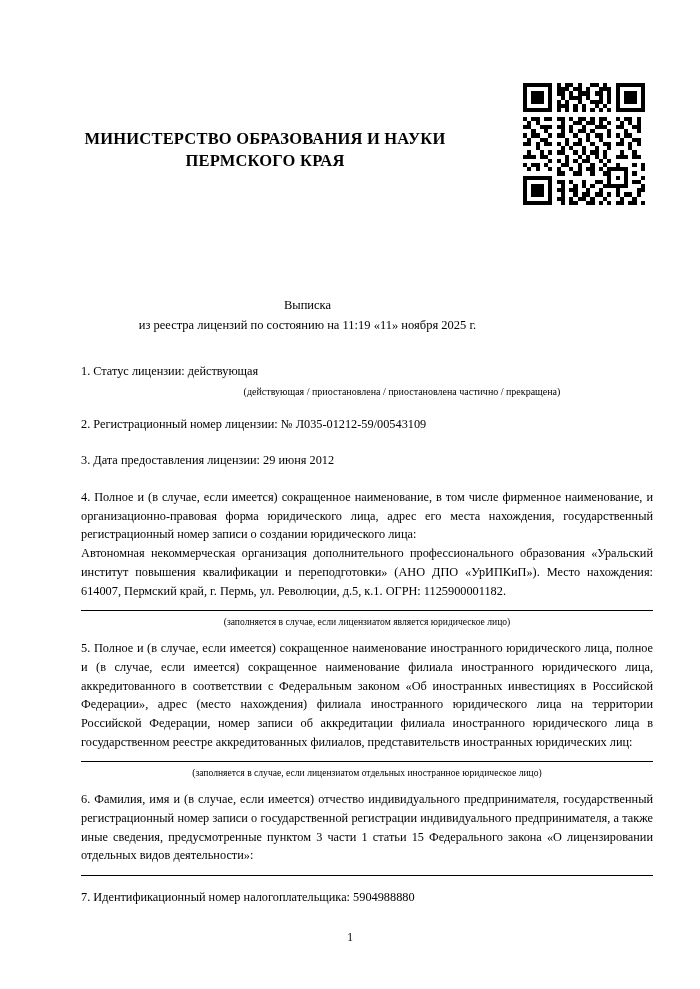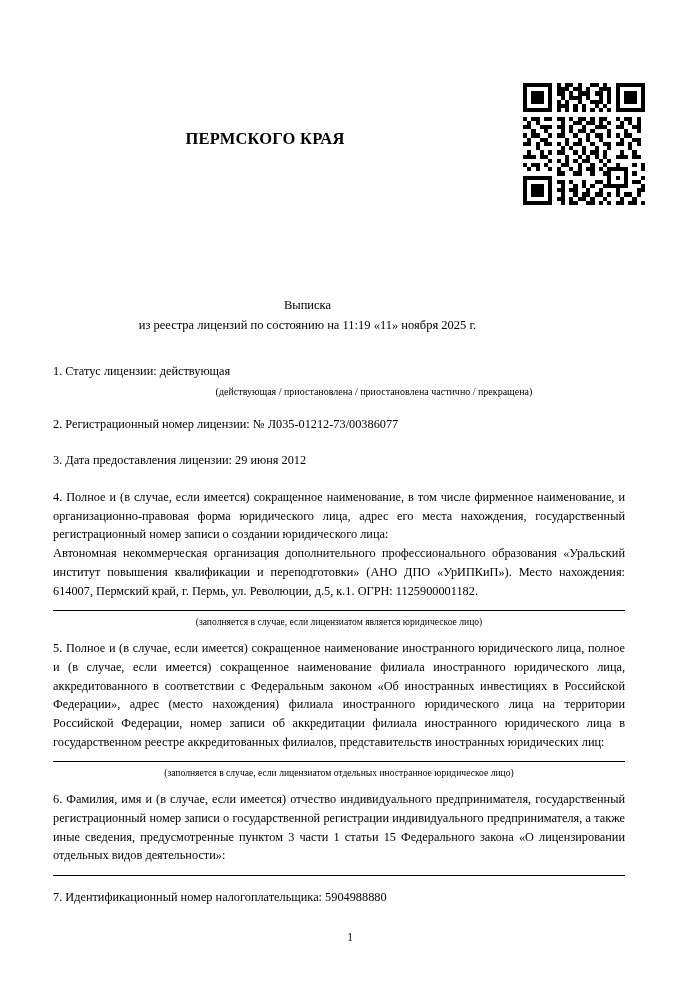--- a/index.html
+++ b/index.html
@@ -55,21 +55,21 @@
     left: 0;
     width: 615px;
     text-align: center;
     font-size: 12.5px;
     line-height: 1.6;
   }
 
   .content {
     position: absolute;
     top: 362px;
-    left: 53px;
+    left: 81px;
     width: 572px;
   }
   .item {
     font-size: 12.3px;
     line-height: 1.52;
     text-align: justify;
     margin-bottom: 0;
   }
   .item.nojust { text-align: left; }
   .spacer-18 { height: 18px; }
@@ -328,35 +328,36 @@
           <rect x="28" y="22" width="1" height="1"></rect>
         <rect x="26" y="23" width="2" height="1"></rect>
           <rect x="28" y="24" width="1" height="1"></rect>
         <rect x="22" y="25" width="1" height="1"></rect>
           <rect x="27" y="25" width="2" height="1"></rect>
       </g>
     </svg>
   </div>
 
   <div class="header-block">
+    <div class="ministry-line">МИНИСТЕРСТВО ОБРАЗОВАНИЯ И НАУКИ</div>
     <div class="ministry-line">ПЕРМСКОГО КРАЯ</div>
   </div>
 
   <div class="doc-title">
     <div>Выписка</div>
     <div>из реестра лицензий по состоянию на 11:19 «11» ноября 2025 г.</div>
   </div>
 
   <div class="content">
 
     <div class="item nojust">1. Статус лицензии: действующая</div>
     <div class="caption-indent">(действующая / приостановлена / приостановлена частично / прекращена)</div>
 
     <div class="spacer-18"></div>
-    <div class="item nojust">2. Регистрационный номер лицензии: № Л035-01212-73/00386077</div>
+    <div class="item nojust">2. Регистрационный номер лицензии: № Л035-01212-59/00543109</div>
 
     <div class="spacer-18"></div>
     <div class="item nojust">3. Дата предоставления лицензии: 29 июня 2012</div>
 
     <div class="spacer-18"></div>
     <div class="item">4. Полное и (в случае, если имеется) сокращенное наименование, в том числе фирменное наименование, и организационно-правовая форма юридического лица, адрес его места нахождения, государственный регистрационный номер записи о создании юридического лица:</div>
     <div class="item">Автономная некоммерческая организация дополнительного профессионального образования «Уральский институт повышения квалификации и переподготовки» (АНО ДПО «УрИПКиП»). Место нахождения: 614007, Пермский край, г. Пермь, ул. Революции, д.5, к.1. ОГРН: 1125900001182.</div>
     <hr class="rule">
     <div class="caption">(заполняется в случае, если лицензиатом является юридическое лицо)</div>
 

